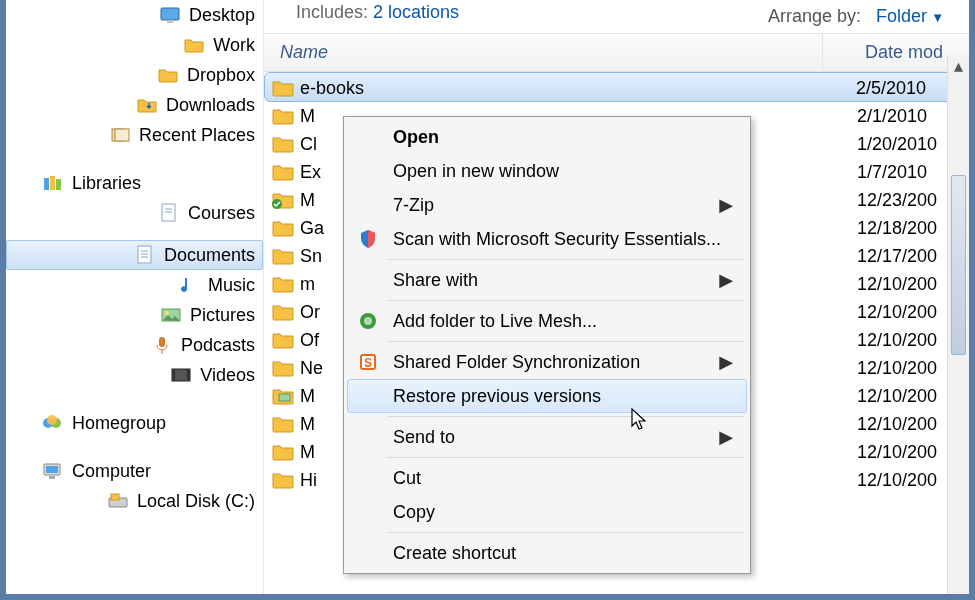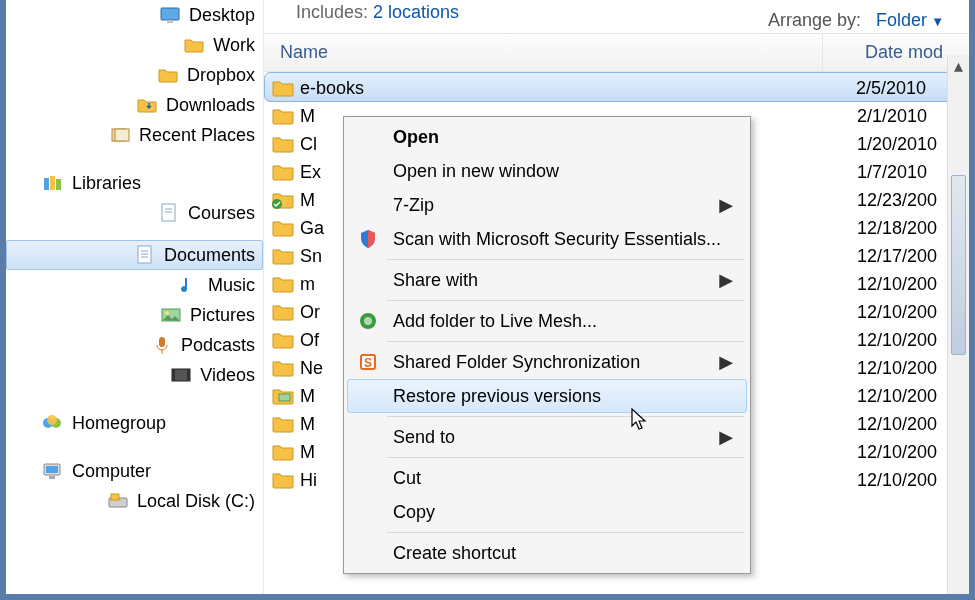--- a/index.html
+++ b/index.html
@@ -60,38 +60,39 @@
     }
     .content {
       flex: 1;
       display: flex;
       flex-direction: column;
       position: relative;
     }
     .header-row {
       display: flex;
       justify-content: space-between;
-      align-items: flex-end;
+      align-items: center;
       padding: 2px 25px 2px 16px;
     }
     .arrange { color: #555; }
     .arrange .link { color: #0b57a8; }
     .includes { color: #666; padding: 0 16px 8px; }
     .includes .link { color: #0b57a8; }
     .columns {
       display: flex;
       border-top: 1px solid #e5e5e5;
       border-bottom: 1px solid #e5e5e5;
       background: linear-gradient(#fdfdfd,#f1f1f1);
       color: #3a5b8c;
     }
     .col-name {
       flex: 1;
       padding: 8px 16px;
       border-right: 1px solid #e5e5e5;
+      font-style: italic;
     }
     .col-date {
       width: 112px;
       padding: 8px 8px;
       margin-left: 34px;
     }
     .file-list {
       overflow-y: auto;
       flex: 1;
     }

